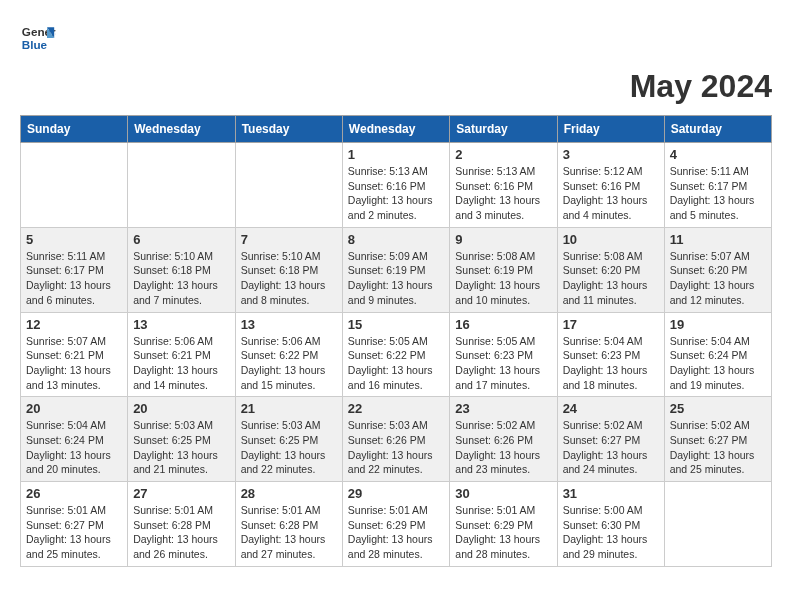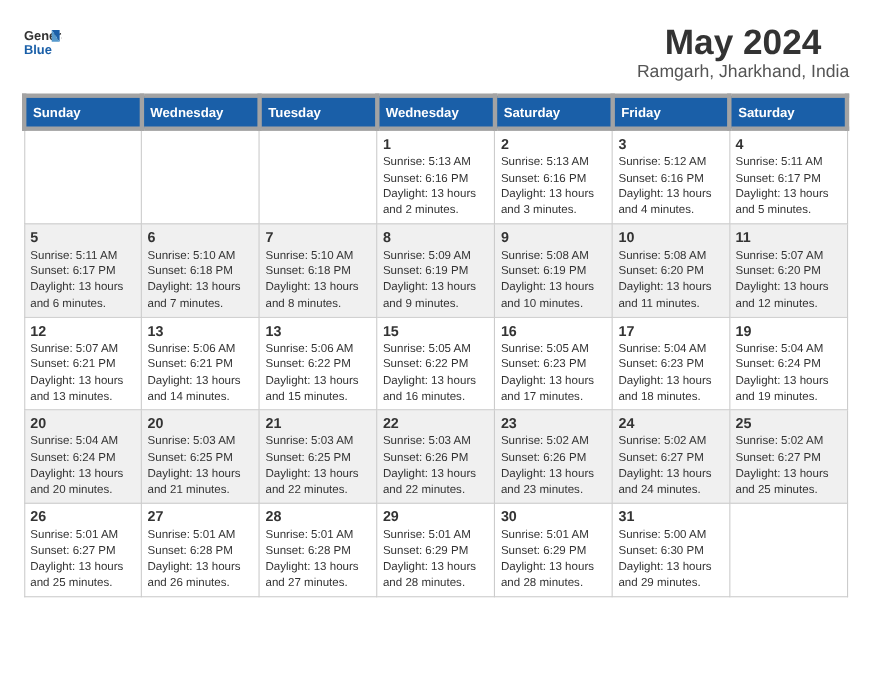--- a/index.html
+++ b/index.html
@@ -19,21 +19,22 @@
     .logo {
       display: flex;
       align-items: center;
       gap: 4px;
     }
     .logo-icon {
       width: 36px;
       height: 36px;
     }
     .title-block {
-      text-align: center;
+      text-align: right;
+      margin-top: 48px;
     }
     .month-year {
       font-size: 32px;
       font-weight: bold;
       color: #333;
     }
     .location {
       font-size: 16px;
       color: #555;
     }
@@ -41,21 +42,21 @@
       width: 100%;
       border-collapse: collapse;
       font-size: 11px;
     }
     .calendar th {
       background: #1a5fa8;
       color: #fff;
       text-align: left;
       padding: 6px 6px;
       font-size: 12px;
-      border: 4px solid #a3a3a3;
+      border: 1px solid #a3a3a3;
     }
     .calendar td {
       border: 1px solid #ccc;
       vertical-align: top;
       padding: 4px 5px;
       min-height: 70px;
       width: 108px;
     }
     .day-number {
       font-size: 13px;
@@ -85,21 +86,20 @@
   <div class="logo">
     <svg class="logo-icon" viewBox="0 0 40 40">
       <text x="2" y="18" font-size="13" font-weight="bold" fill="#333">General</text>
       <text x="2" y="32" font-size="13" font-weight="bold" fill="#1a5fa8">Blue</text>
       <polygon points="30,8 38,8 38,20" fill="#1a5fa8"></polygon>
       <polygon points="30,8 38,20 30,20" fill="#5599cc"></polygon>
     </svg>
   </div>
   <div class="title-block">
     <div class="month-year">May 2024</div>
-    <div class="location">Ramgarh, Jharkhand, India</div>
   </div>
 </div>
 
 <table class="calendar">
   <thead>
     <tr>
     <th>Sunday</th>
         <th>Wednesday</th>
         <th>Tuesday</th>
         <th>Wednesday</th>

